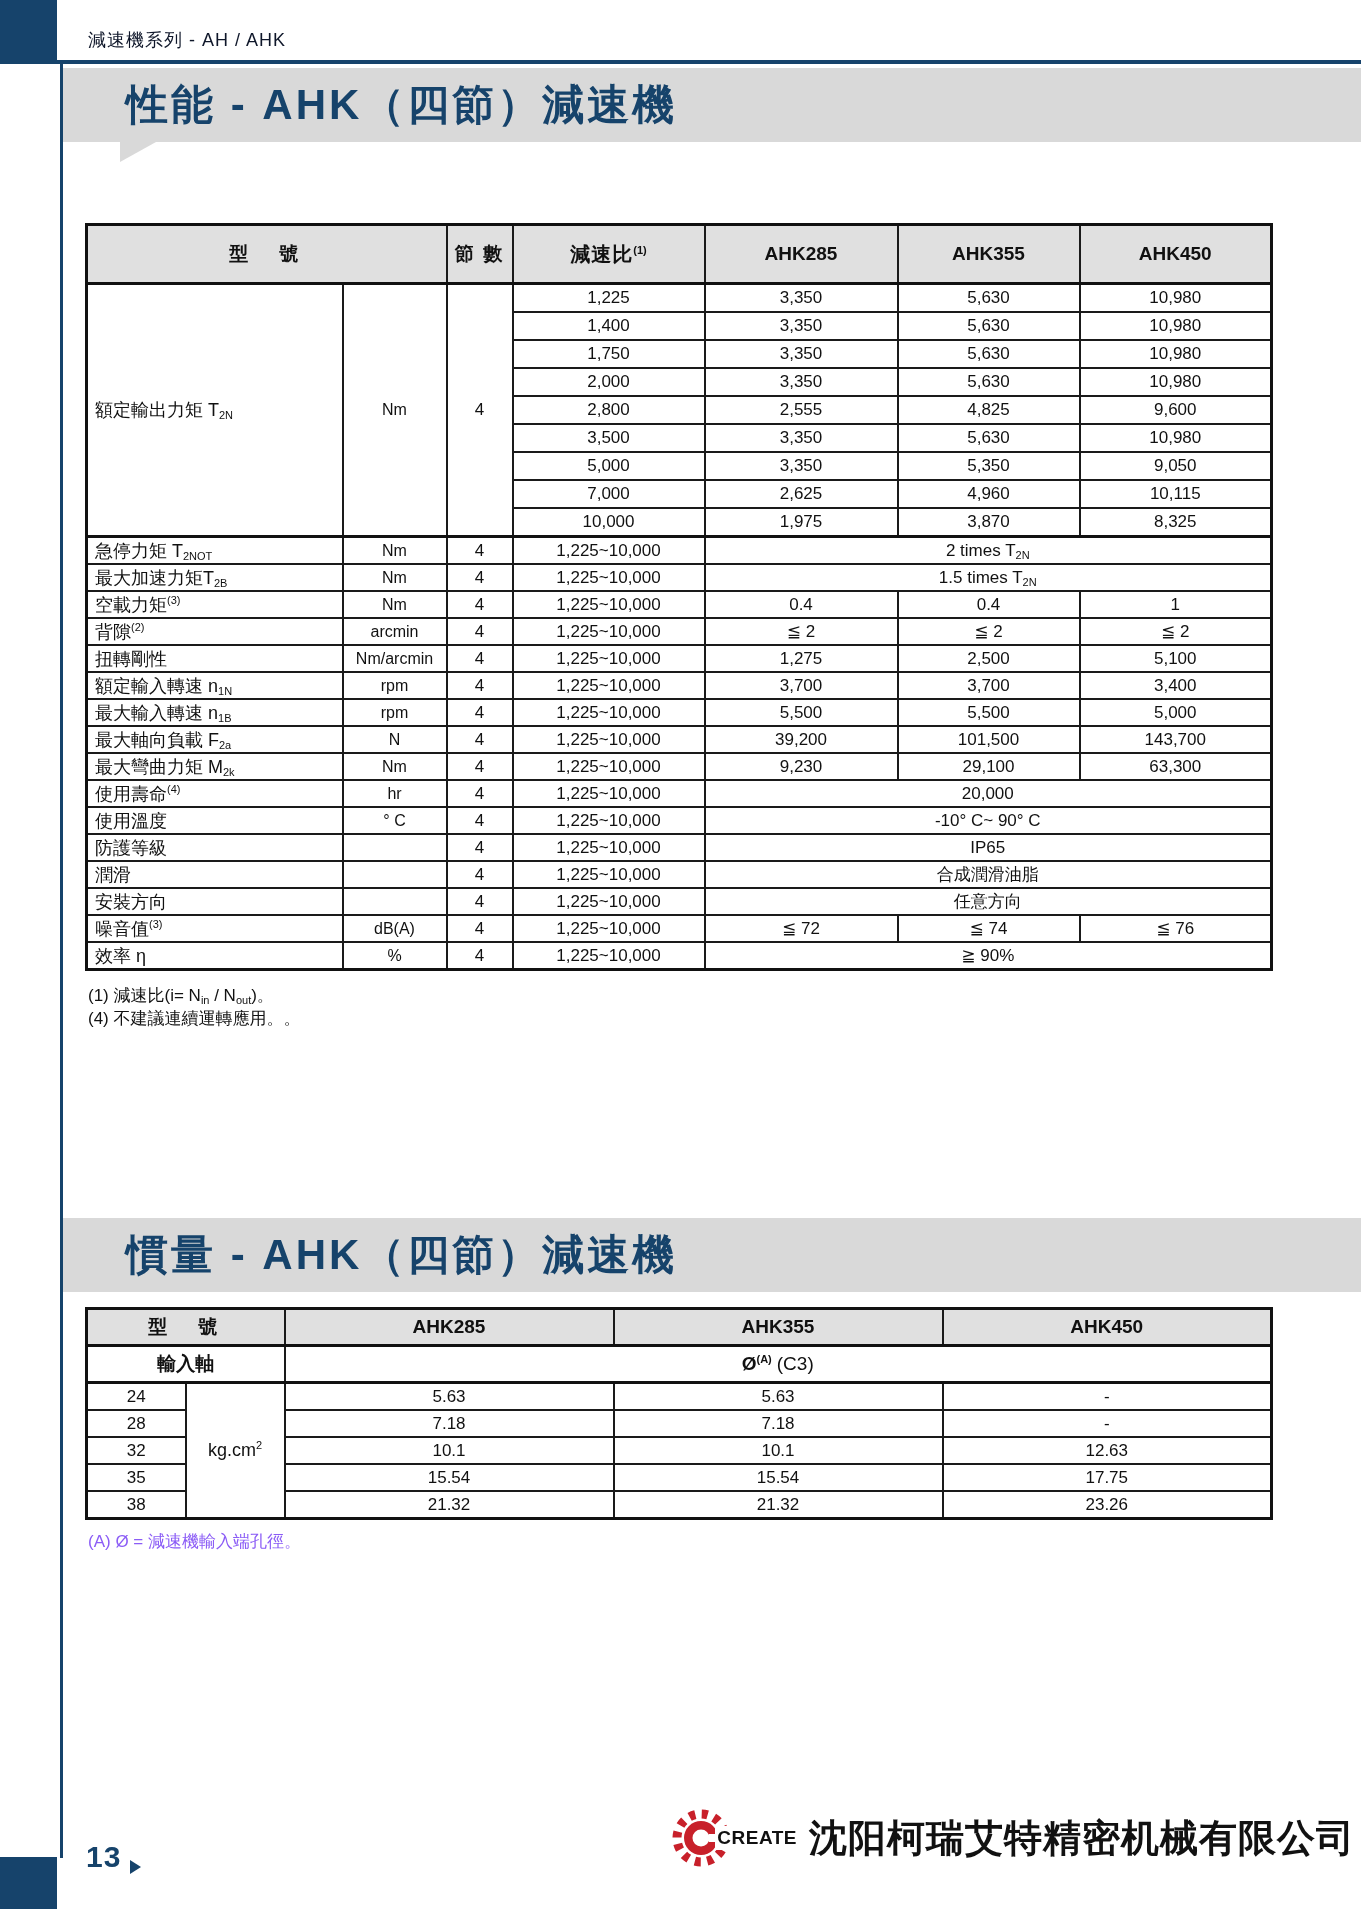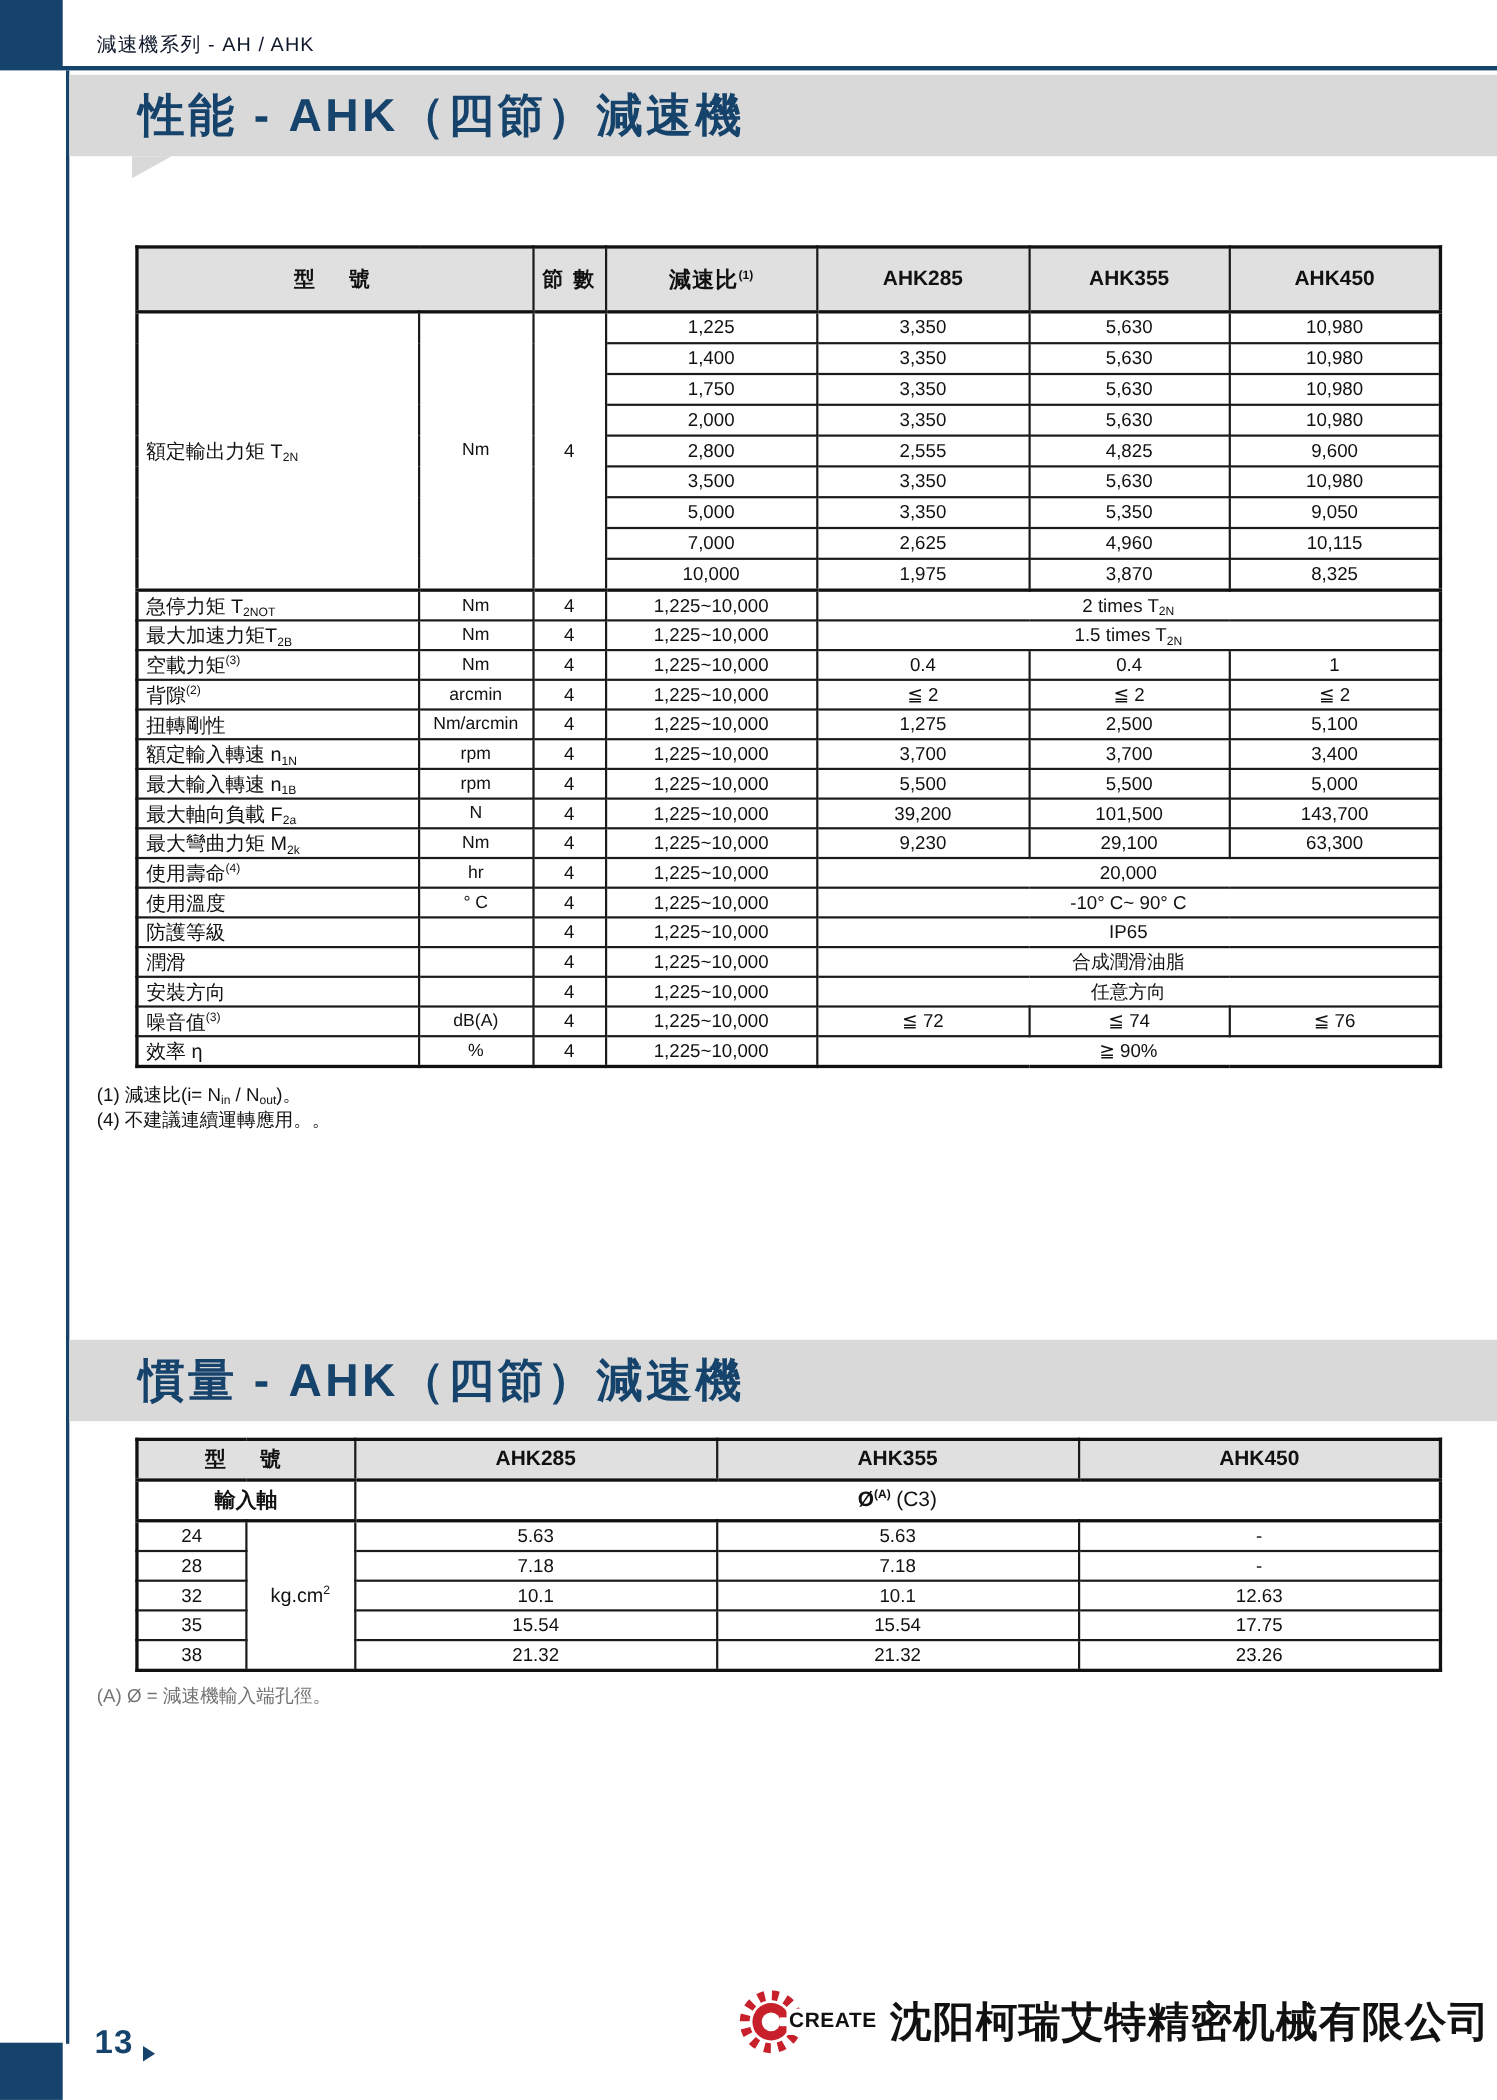--- a/index.html
+++ b/index.html
@@ -19,40 +19,40 @@
   .b1{top:68px;}
   .b2{top:1218px;}
   .banner-title{padding-left:63px;line-height:74px;font-size:42px;font-weight:bold;
     color:#16436b;letter-spacing:3px;white-space:nowrap;}
   .b1-tail{left:120px;top:142px;width:0;height:0;border-top:20px solid #d9d9d9;border-right:36px solid transparent;}
   
   table{border-collapse:collapse;table-layout:fixed;position:absolute;left:85px;background:#fff;}
   #t1{top:223px;width:1185px;}
   #t2{top:1307px;width:1185px;}
   td,th{border:2px solid #1a1a1a;text-align:center;padding:0;font-size:17px;vertical-align:middle;}
-  table{border:3px solid #111;margin-left:38px;}
+  table{border:3px solid #111;}
   thead th{background:#e0e0e0;font-weight:bold;border-bottom:3px solid #111;}
   #t1 thead th{height:56px;font-size:19px;}
   .hd-cjk{font-size:20px;letter-spacing:6px;}
   .rr td{height:26px;}
   .rs td{height:25px;}
   .thick-top td{border-top:3px solid #111;}
   .cl{text-align:left;padding-left:7px;font-size:18px;white-space:nowrap;}
   .cu{font-size:16px;}
   sub{font-size:11px;vertical-align:-3px;line-height:0;}
   sup{font-size:11px;vertical-align:7px;line-height:0;}
   
   #t2 thead th{height:34px;font-size:19px;}
   .r-shaft td{height:34px;border-bottom:3px solid #111;font-weight:bold;font-size:19px;}
   .rd td{height:25px;}
   .t2-unit{font-size:18px;}
   .gap{margin-left:5px;font-weight:normal;}
   
   .footnotes{left:88px;top:984px;font-size:17px;line-height:23px;color:#111;}
-  .footnoteA{left:88px;top:1530px;font-size:17px;color:#737373;}
+  .footnoteA{left:88px;top:1530px;font-size:17px;color:#8b5cf6;}
   
   .page-num{left:86px;top:1820px;display:flex;align-items:flex-end;margin-top:20px;}
   .page-num .num{font-size:30px;font-weight:bold;color:#16436b;letter-spacing:1px;}
   .tri{width:0;height:0;border-left:11px solid #16436b;border-top:7px solid transparent;
     border-bottom:7px solid transparent;display:inline-block;margin-left:9px;}
   .corner-bottom{left:0;top:1857px;width:57px;height:52px;background:#16436b;}
   .brand{right:6px;top:1806px;display:flex;align-items:center;}
   .gear{width:64px;height:64px;flex:0 0 auto;}
   .create-text{margin-left:-18px;background:#fff;padding:1px 2px;font-weight:800;
     font-size:19px;letter-spacing:0.5px;color:#111;position:relative;z-index:2;}

